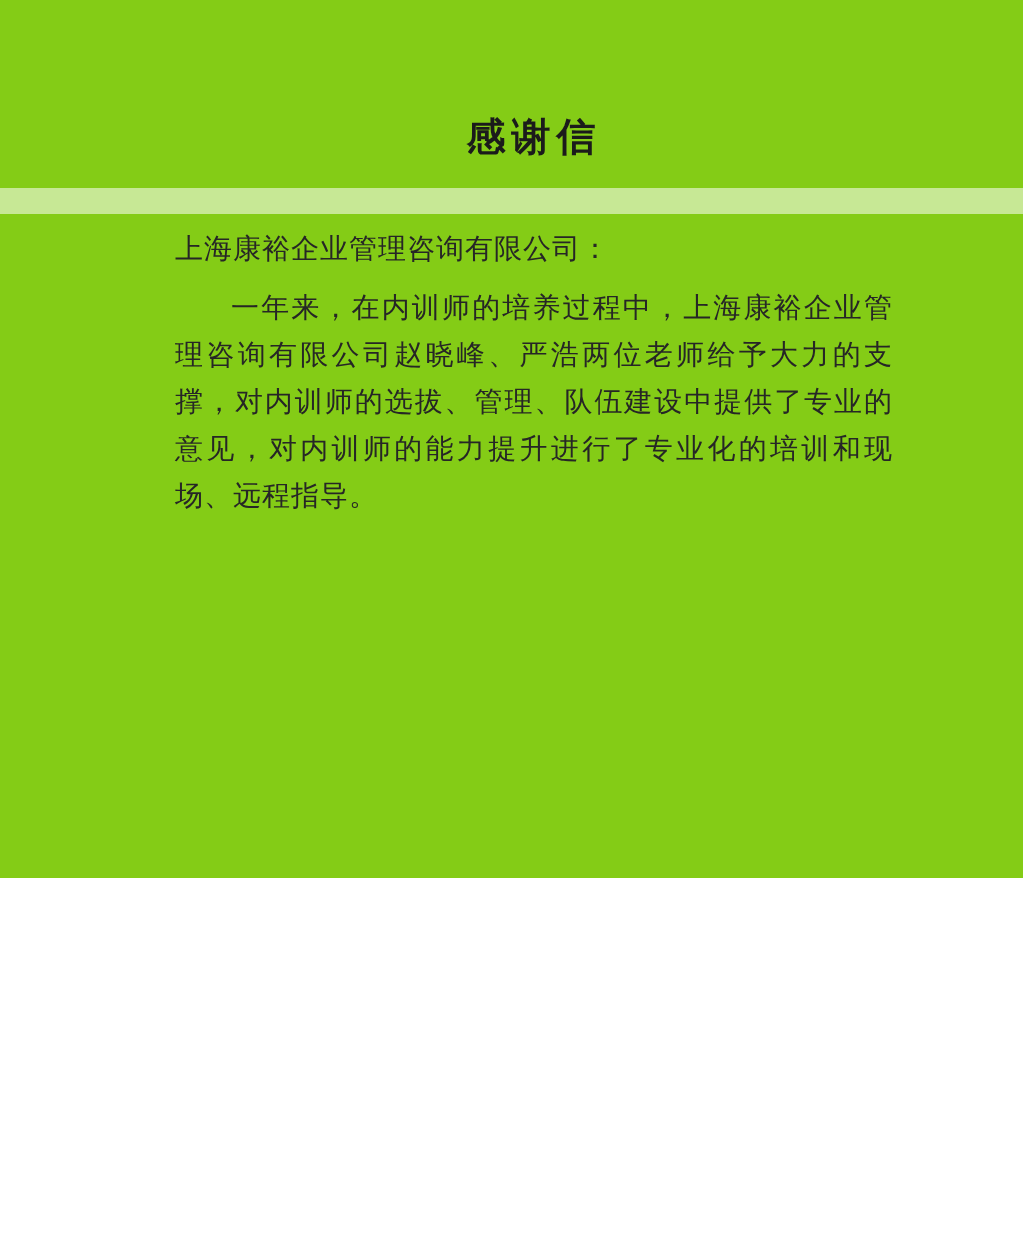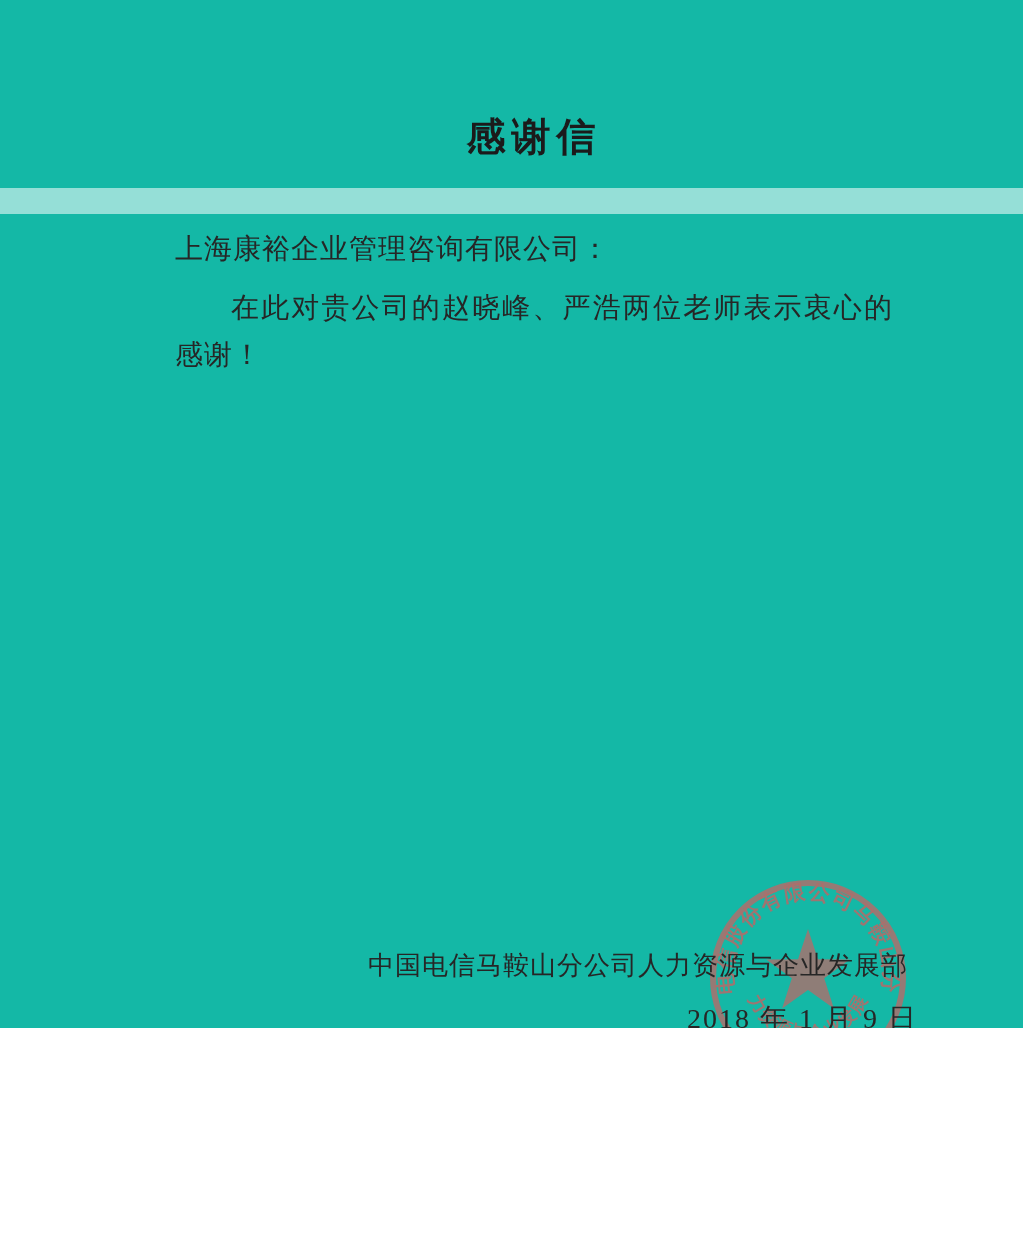--- a/index.html
+++ b/index.html
@@ -1,19 +1,19 @@
 <!DOCTYPE html>
 <html><head>
 <meta charset="utf-8">
 <style>
   html,body{margin:0;padding:0;}
   .page{
     position:relative;
-    width:1023px;height:1028px;
-    background:#14b8a6;
+    width:1023px;height:878px;
+    background:#84cc16;
     overflow:hidden;
     font-family:"Liberation Serif","DejaVu Serif",serif;
     color:#222;
   }
   
   .band{position:absolute;left:0;width:100%;pointer-events:none;}
   .band-a{top:188px;height:26px;background:rgba(255,255,255,.55);}
   .band-b{top:1083px;height:2px;background:rgba(226,148,150,.35);}
   .band-c{top:1118px;height:9px;background:rgba(255,255,255,.5);}
   .band-d{top:1172px;height:6px;background:rgba(255,255,255,.35);}
@@ -57,21 +57,21 @@
 
   <div class="band band-a"></div>
   <div class="band band-b"></div>
   <div class="band band-c"></div>
   <div class="band band-d"></div>
 
   <div class="title">感谢信</div>
 
   <div class="bodytext">
     <p class="salutation">上海康裕企业管理咨询有限公司：</p>
-    <p class="p3">在此对贵公司的赵晓峰、严浩两位老师表示衷心的感谢！</p>
+    <p class="p2">一年来，在内训师的培养过程中，上海康裕企业管理咨询有限公司赵晓峰、严浩两位老师给予大力的支撑，对内训师的选拔、管理、队伍建设中提供了专业的意见，对内训师的能力提升进行了专业化的培训和现场、远程指导。</p>
   </div>
 
   <svg class="seal" viewBox="0 0 200 200" xmlns="http://www.w3.org/2000/svg">
     <defs>
       <path id="sealArcTop" d="M 27.3 119.2 A 76 76 0 1 1 172.7 119.2" fill="none"></path>
       <path id="sealArcBottom" d="M 44.6 129 A 64 64 0 0 0 155.4 129" fill="none"></path>
     </defs>
     <circle cx="100" cy="100" r="95" fill="none" stroke-width="6" opacity="0.85" stroke="#cf5f5f"></circle>
     <polygon points="100,51 90,81.2 58.2,81.4 83.8,100.3 74.1,130.6 100,112 125.9,130.6 116.2,100.3 141.8,81.4 110,81.2" opacity="0.8" fill="#cf5f5f"></polygon>
     <text font-size="21" font-weight="700" letter-spacing="2" opacity="0.9" font-family="Liberation Serif, DejaVu Serif, serif" fill="#cf5f5f">

